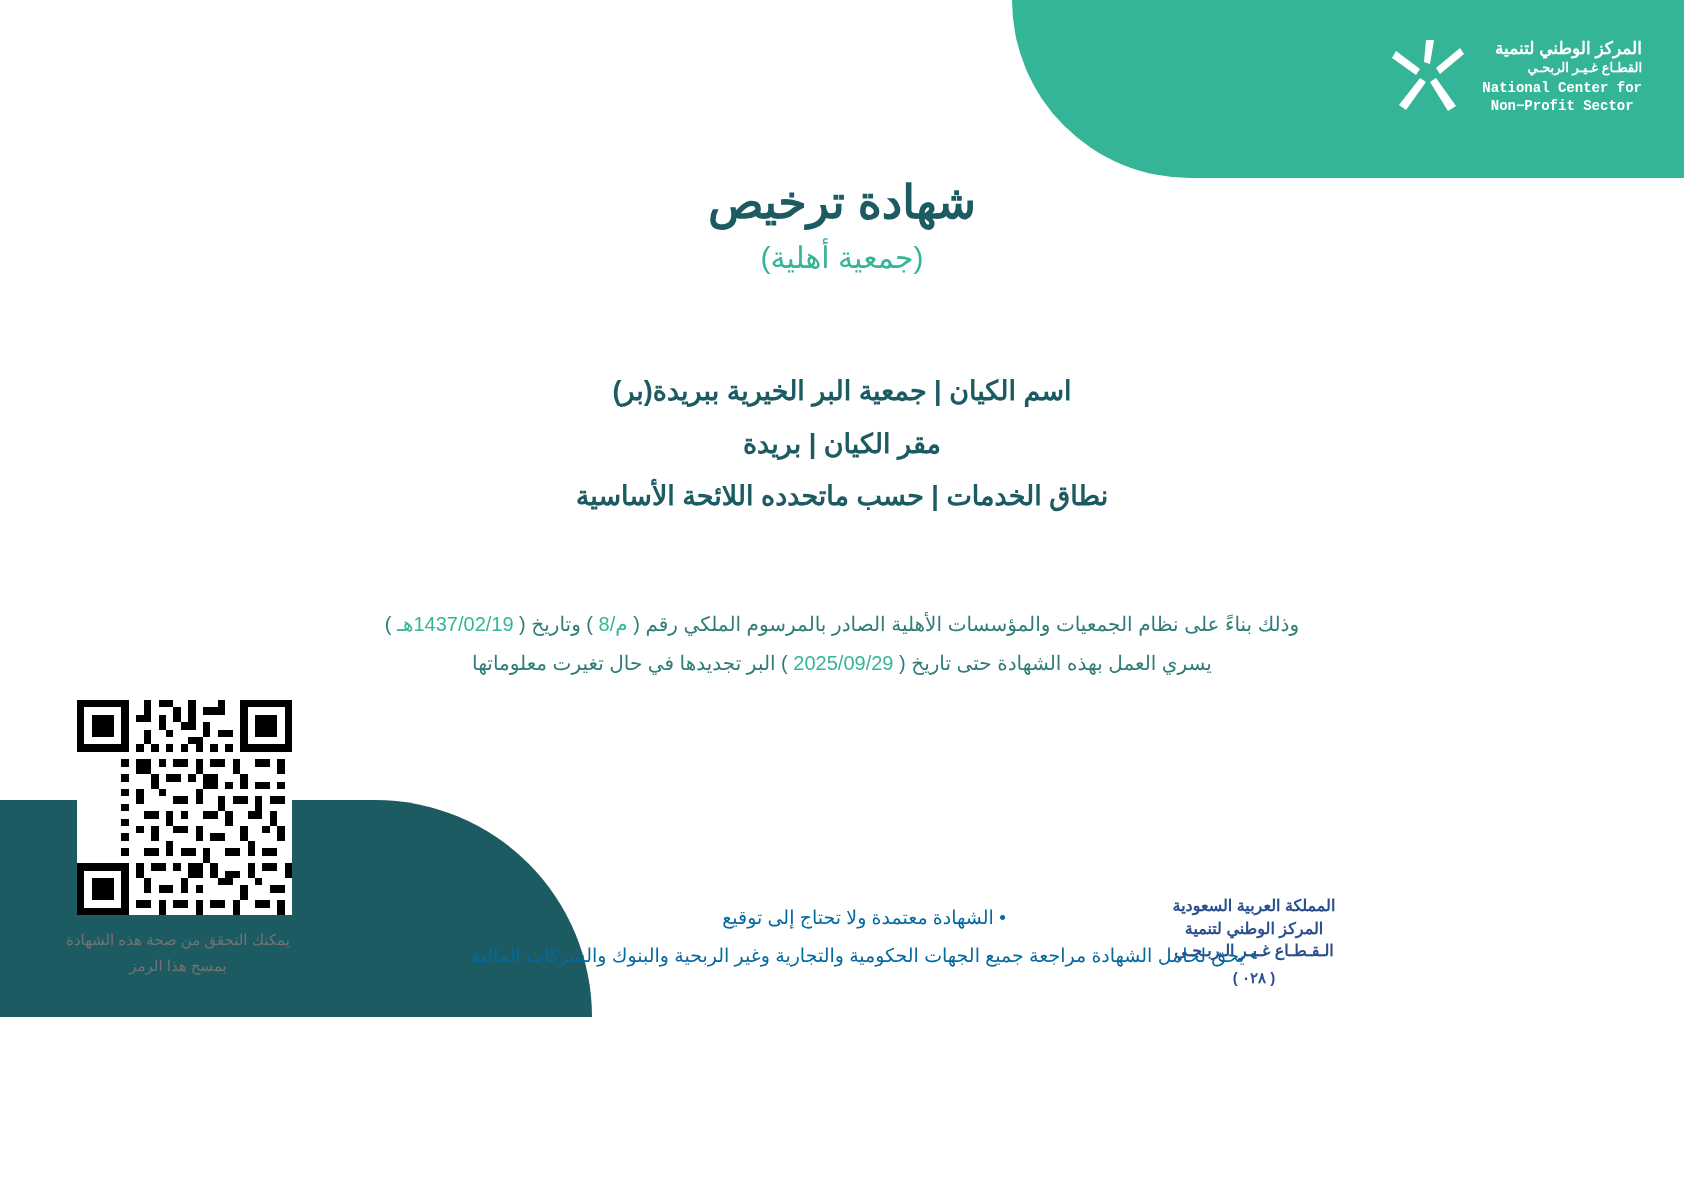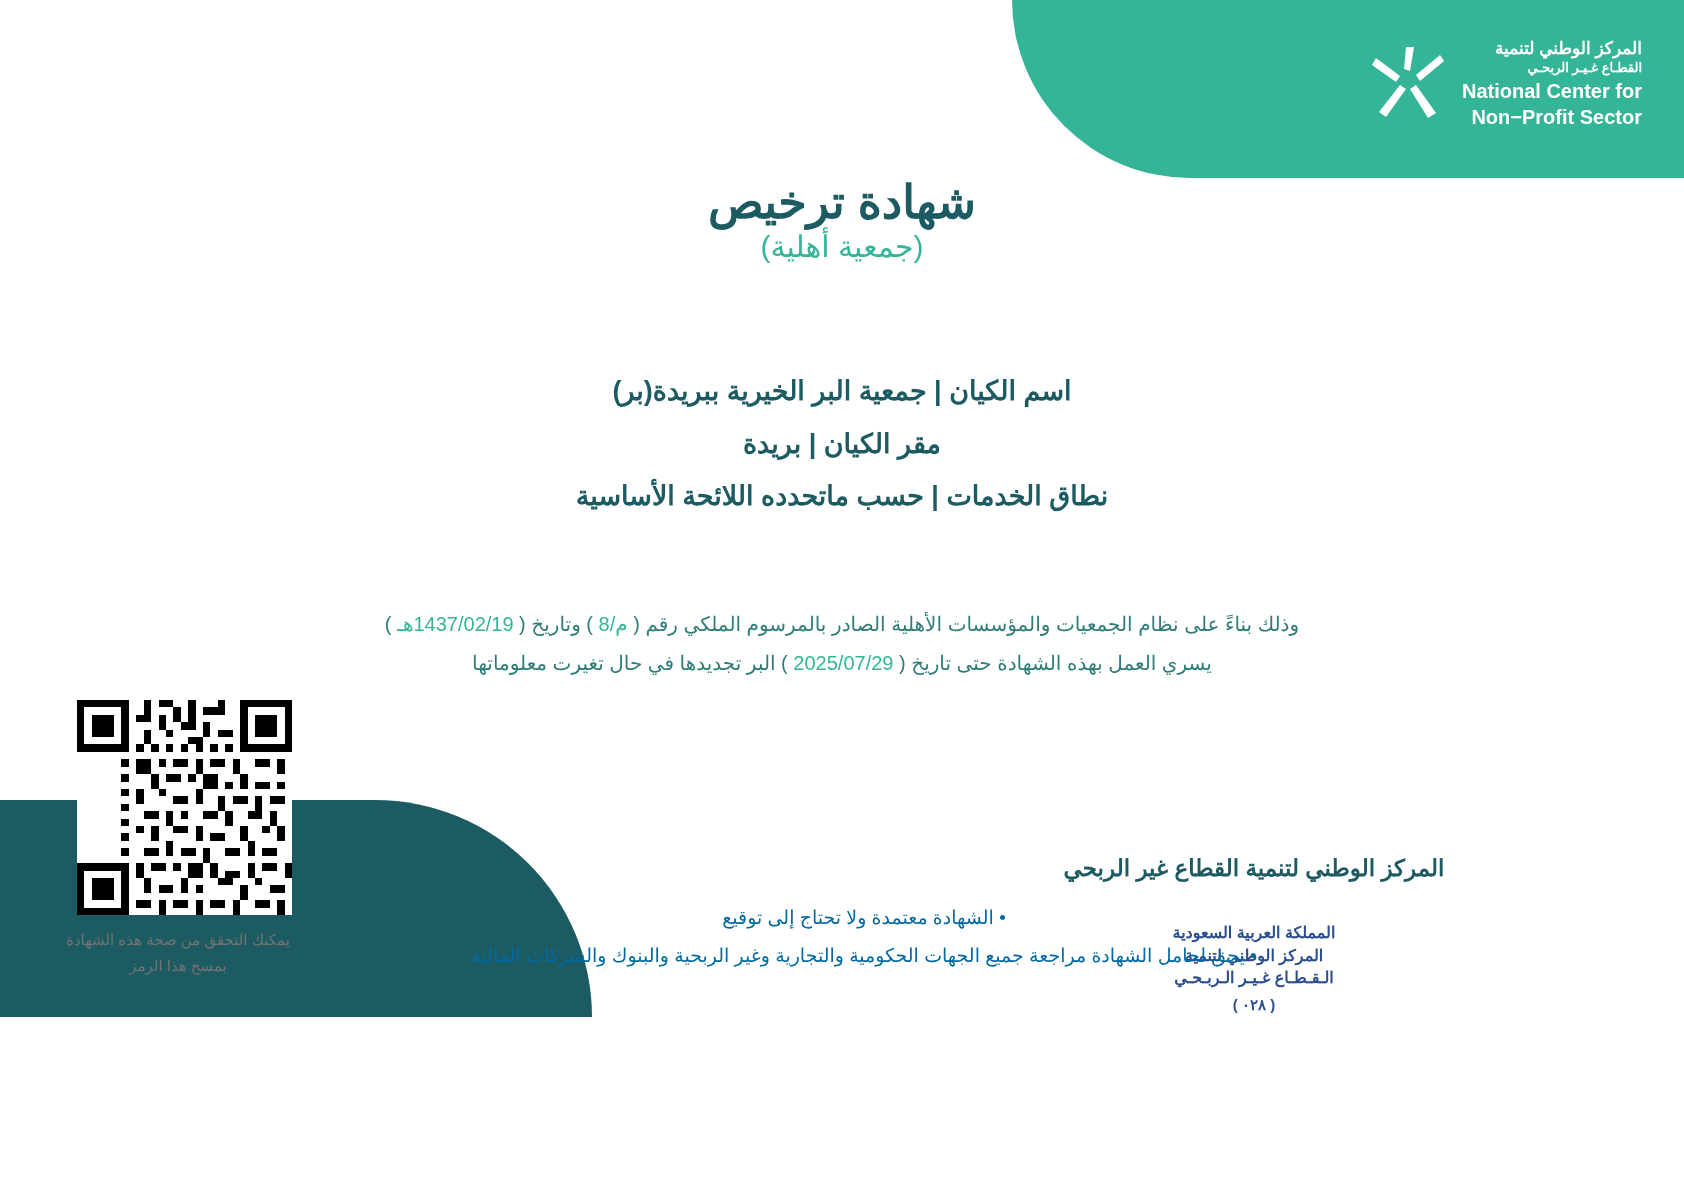--- a/index.html
+++ b/index.html
@@ -64,24 +64,25 @@
     font-size: 17px;
     font-weight: bold;
     letter-spacing: 0.5px;
   }
   .logo-ar2 {
     font-size: 13px;
     font-weight: bold;
     letter-spacing: 1.5px;
   }
   .logo-en1, .logo-en2 {
-    font-size: 20px;
+    font-size: 14px;
     font-weight: bold;
     direction: ltr;
-    text-align: right;
+    text-align: center;
+    font-family: Liberation Mono, monospace;
   }
   .logo-en1 { margin-top: 3px; }
   .logo-mark {
     width: 76px;
     height: 78px;
     position: relative;
   }
 
   
   .meta {
@@ -107,21 +108,21 @@
   }
   .title-main {
     color: #1d5b63;
     font-size: 46px;
     font-weight: bold;
     letter-spacing: 0.5px;
   }
   .title-sub {
     color: #35b598;
     font-size: 30px;
-    margin-top: 0;
+    margin-top: 11px;
   }
 
   
   .entity-block {
     position: absolute;
     top: 365px;
     left: 0;
     width: 1684px;
     text-align: center;
     color: #1d5b63;
@@ -241,21 +242,21 @@
     <div>اسم الكيان | جمعية البر الخيرية ببريدة(بر)</div>
     <div>مقر الكيان | بريدة</div>
     <div>نطاق الخدمات | حسب ماتحدده اللائحة الأساسية</div>
   </div>
 
   <div class="legal-block">
     <div>
       <span>وذلك بناءً على نظام الجمعيات والمؤسسات الأهلية الصادر بالمرسوم الملكي رقم ( </span><span class="hl">م/8</span><span> ) وتاريخ ( </span><span class="hl">1437/02/19هـ</span><span> )</span>
     </div>
     <div>
-      <span>يسري العمل بهذه الشهادة حتى تاريخ ( </span><span class="hl">2025/07/29</span><span> ) البر تجديدها في حال تغيرت معلوماتها</span>
+      <span>يسري العمل بهذه الشهادة حتى تاريخ ( </span><span class="hl">2025/09/29</span><span> ) البر تجديدها في حال تغيرت معلوماتها</span>
     </div>
   </div>
 
   <div class="qr-area">
     <svg class="qr-code" viewBox="0 0 29 29" shape-rendering="crispEdges">
       <rect width="29" height="29" fill="#ffffff"></rect>
       <g fill="#000000">
 
         <rect x="0" y="0" width="7" height="1"></rect>
           <rect x="0" y="6" width="7" height="1"></rect>
@@ -374,21 +375,20 @@
         <rect x="18" y="27" width="2" height="1"></rect>
           <rect x="21" y="27" width="1" height="2"></rect>
         <rect x="24" y="27" width="2" height="1"></rect>
           <rect x="27" y="27" width="1" height="2"></rect>
       </g>
     </svg>
     <div class="qr-caption">يمكنك التحقق من صحة هذه الشهادة بمسح هذا الرمز</div>
   </div>
 
   <div class="sign-block">
-    <div class="sign-title">المركز الوطني لتنمية القطاع غير الربحي</div>
     <div class="stamp">
       <div>المملكة العربية السعودية</div>
       <div>المركز الوطني لتنمية</div>
       <div class="sp">الـقـطـاع غـيـر الـربـحـي</div>
       <div class="num">( ٠٢٨ )</div>
     </div>
   </div>
 
   <div class="notes">
     <div class="note">• الشهادة معتمدة ولا تحتاج إلى توقيع</div>

